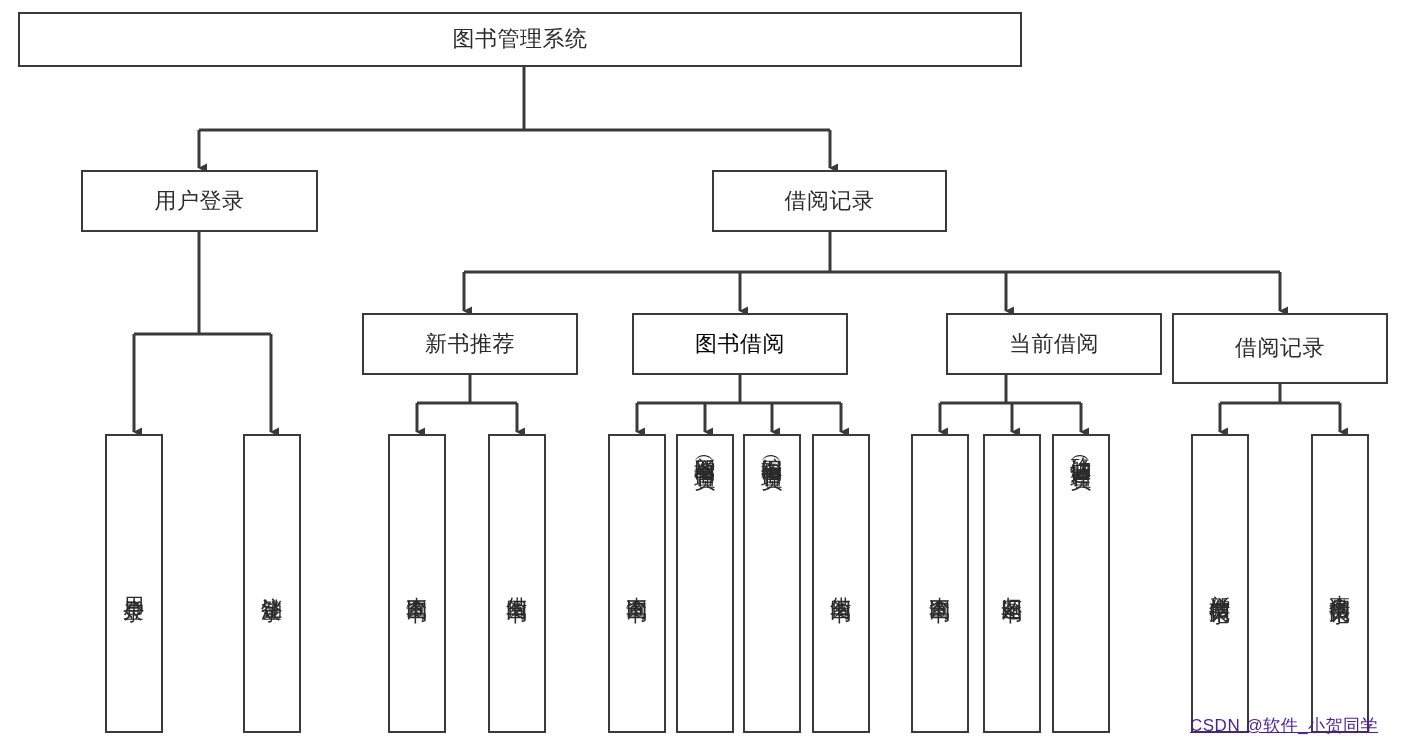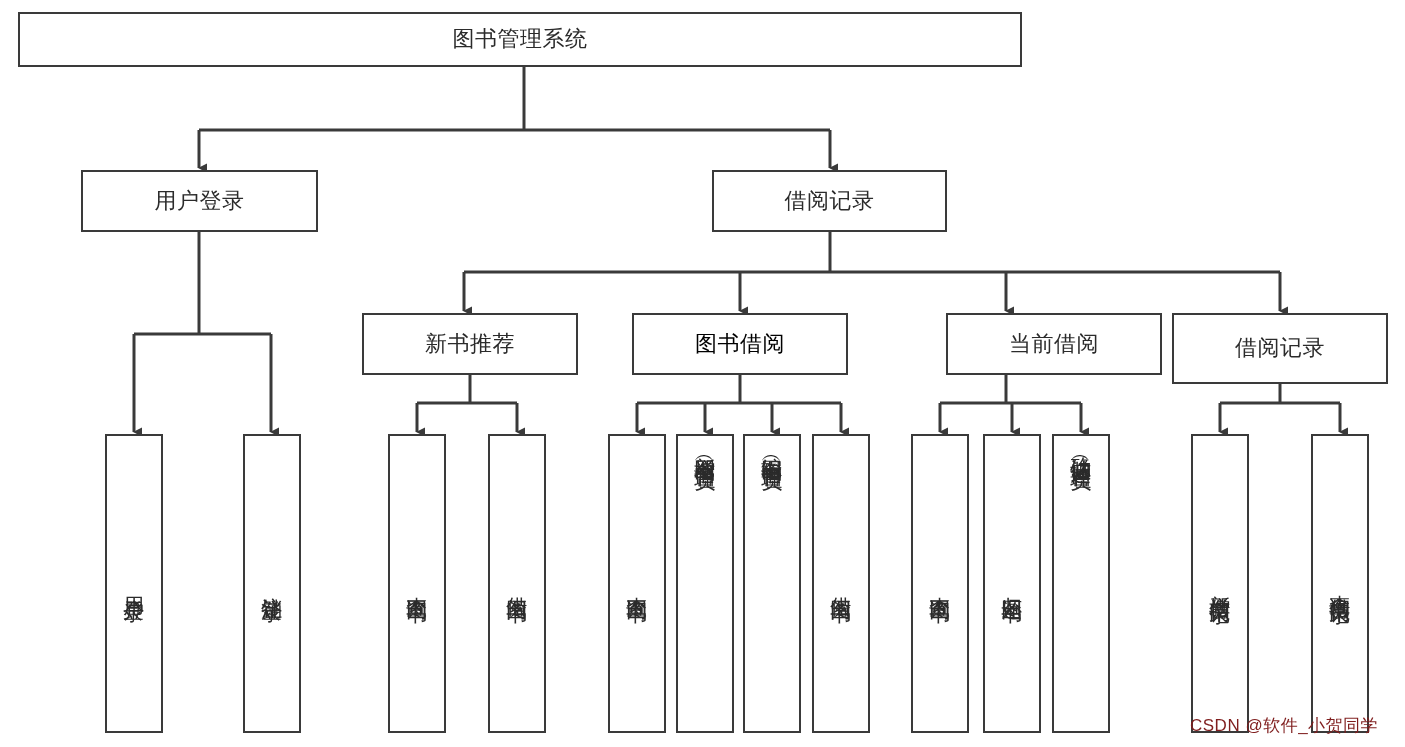--- a/index.html
+++ b/index.html
@@ -173,14 +173,14 @@
         <span class="node-label">确认归还（管理员）</span>
       </div>
       <div class="node-box vertical" style="left: 1191px; top: 434px; width: 58px; height: 299px; border-color: rgb(58, 58, 58); background: rgb(255, 255, 255); color: rgb(43, 43, 43);">
         <span class="node-label">新增借阅记录</span>
       </div>
       <div class="node-box vertical" style="left: 1311px; top: 434px; width: 58px; height: 299px; border-color: rgb(58, 58, 58); background: rgb(255, 255, 255); color: rgb(43, 43, 43);">
         <span class="node-label">查询借阅记录</span>
       </div>
     </div>
 
-  <div class="watermark" style="left: 1190px; top: 714px; color: #7f1d1d;">CSDN @软件_小贺同学</div>
+  <div class="watermark" style="left: 1190px; top: 714px; color: #4c1d95; text-decoration: underline;">CSDN @软件_小贺同学</div>
 </div>
 
 </body></html>

